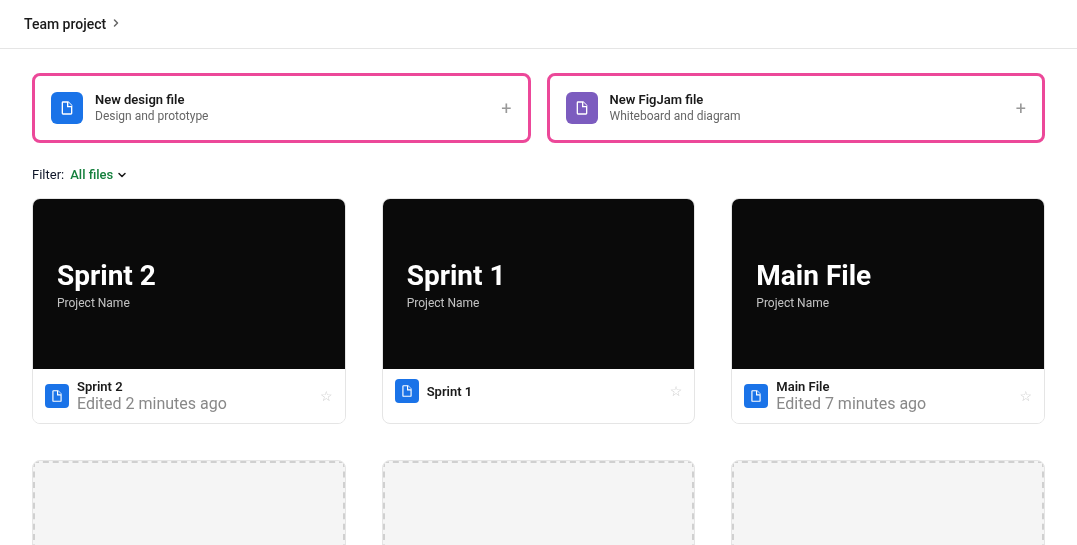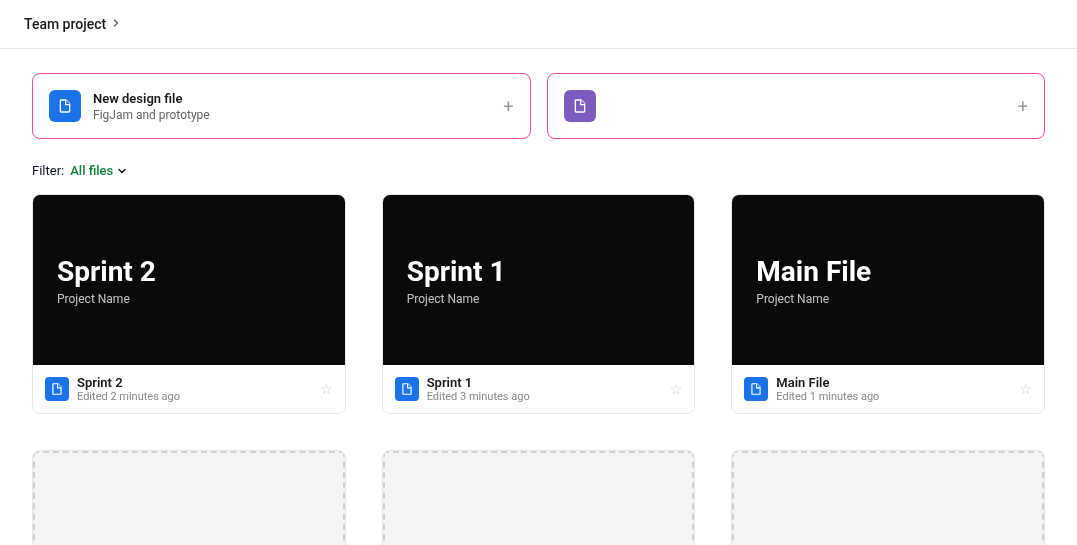--- a/index.html
+++ b/index.html
@@ -34,25 +34,25 @@
     }
 
     
     .action-cards {
       display: flex;
       gap: 16px;
       margin-bottom: 24px;
     }
     .action-card {
       flex: 1;
-      border: 1px solid #ec4899;
+      border: 3px solid #ec4899;
       border-radius: 8px;
       padding: 16px;
       display: flex;
-      align-items: flex-end;
+      align-items: flex-start;
       gap: 12px;
       cursor: pointer;
       background: #fff;
       position: relative;
     }
     .action-card .plus-icon {
       position: absolute;
       right: 16px;
       top: 50%;
       transform: translateY(-50%);
@@ -166,21 +166,21 @@
     .file-meta-info {
       flex: 1;
       min-width: 0;
     }
     .file-meta-name {
       font-size: 13px;
       font-weight: 600;
       color: #1a1a1a;
     }
     .file-meta-time {
-      font-size: 11px;
+      font-size: 16px;
       color: #888;
     }
     .star-icon {
       color: #ccc;
       font-size: 14px;
       cursor: pointer;
       flex-shrink: 0;
     }
   </style>
 </head>
@@ -202,30 +202,34 @@
   <div class="action-cards">
 
     <div class="action-card">
       <div class="action-icon blue">
         <svg viewBox="0 0 24 24">
             <path d="M14 2H6a2 2 0 0 0-2 2v16a2 2 0 0 0 2 2h12a2 2 0 0 0 2-2V8l-6-6zm0 1.5L19.5 9H14V3.5zm4 16.5H6V4h6v7h6v9z"></path>
           </svg>
       </div>
       <div class="action-card-text">
         <h3>New design file</h3>
-        <p>FigJam and prototype</p>
+        <p>Design and prototype</p>
       </div>
       <span class="plus-icon">+</span>
     </div>
 
     <div class="action-card">
       <div class="action-icon purple">
         <svg viewBox="0 0 24 24">
             <path d="M14 2H6a2 2 0 0 0-2 2v16a2 2 0 0 0 2 2h12a2 2 0 0 0 2-2V8l-6-6zm0 1.5L19.5 9H14V3.5zm4 16.5H6V4h6v7h6v9z"></path>
           </svg>
+      </div>
+      <div class="action-card-text">
+        <h3>New FigJam file</h3>
+        <p>Whiteboard and diagram</p>
       </div>
       <span class="plus-icon">+</span>
     </div>
 
 
   </div>
 
   <div class="filter-row">
     <span class="filter-label">Filter:</span>
     <span class="filter-value">
@@ -263,40 +267,39 @@
         <div class="file-thumbnail-subtitle">Project Name</div>
       </div>
       <div class="file-meta">
         <div class="file-meta-icon">
           <svg viewBox="0 0 24 24">
               <path d="M14 2H6a2 2 0 0 0-2 2v16a2 2 0 0 0 2 2h12a2 2 0 0 0 2-2V8l-6-6zm0 1.5L19.5 9H14V3.5zm4 16.5H6V4h6v7h6v9z"></path>
             </svg>
         </div>
         <div class="file-meta-info">
           <div class="file-meta-name">Sprint 1</div>
-          <div class="file-meta-time">Edited 3 minutes ago</div>
         </div>
         <span class="star-icon">☆</span>
       </div>
     </div>
 
     <div class="file-card">
       <div class="file-thumbnail">
         <div class="file-thumbnail-title">Main File</div>
         <div class="file-thumbnail-subtitle">Project Name</div>
       </div>
       <div class="file-meta">
         <div class="file-meta-icon">
           <svg viewBox="0 0 24 24">
               <path d="M14 2H6a2 2 0 0 0-2 2v16a2 2 0 0 0 2 2h12a2 2 0 0 0 2-2V8l-6-6zm0 1.5L19.5 9H14V3.5zm4 16.5H6V4h6v7h6v9z"></path>
             </svg>
         </div>
         <div class="file-meta-info">
           <div class="file-meta-name">Main File</div>
-          <div class="file-meta-time">Edited 1 minutes ago</div>
+          <div class="file-meta-time">Edited 7 minutes ago</div>
         </div>
         <span class="star-icon">☆</span>
       </div>
     </div>
 
     <div class="file-card placeholder">
       <div class="file-thumbnail" style="height:100px;background:#f5f5f5;border:2px dashed #d0d0d0;"></div>
     </div>
     <div class="file-card placeholder">
       <div class="file-thumbnail" style="height:100px;background:#f5f5f5;border:2px dashed #d0d0d0;"></div>

